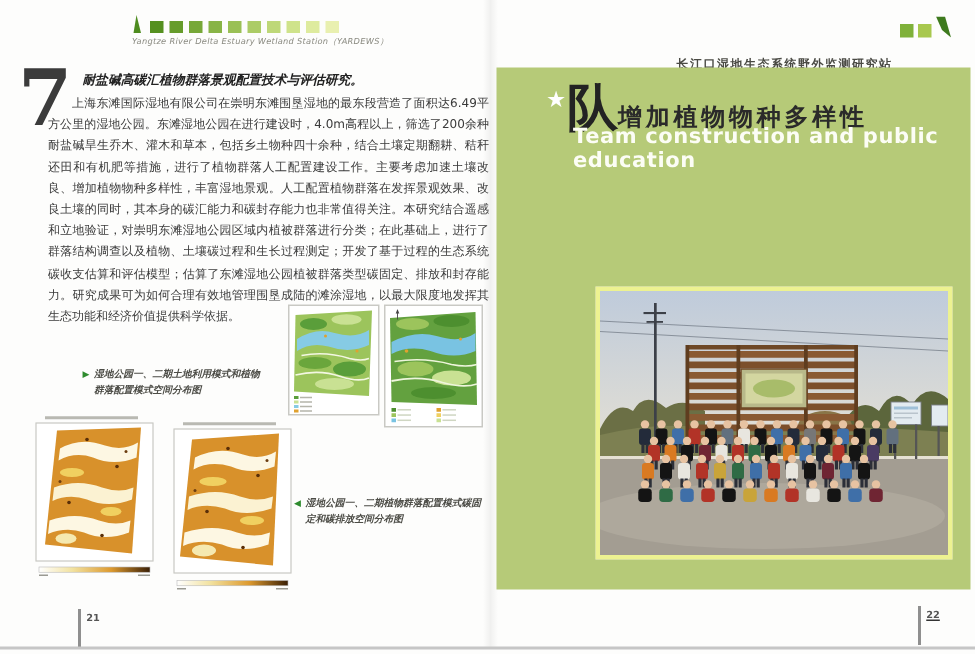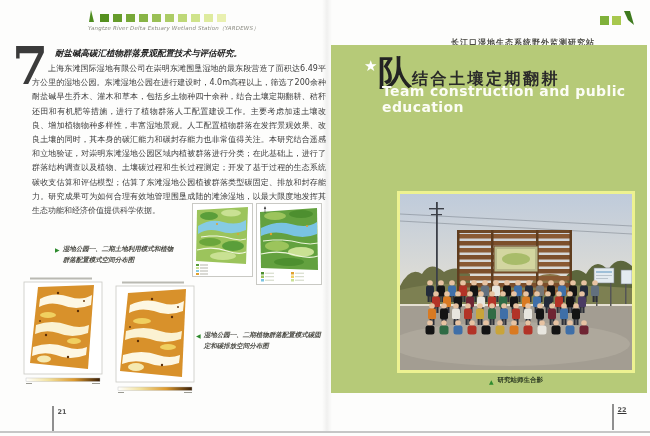--- a/index.html
+++ b/index.html
@@ -254,21 +254,21 @@
 
   <div class="abs pageno pn-left">
     <span class="bar"></span>
     <span class="num">21</span>
   </div>
 
   <section class="abs green-panel">
     <div class="rp-title">
       <span class="star">★</span>
       <span class="title-lead">队</span>
-      <span class="title-rest">结合土壤定期翻耕</span>
+      <span class="title-rest">增加植物物种多样性</span>
     </div>
     <div class="rp-sub">Team construction and public education</div>
 
     <figure class="photo-frame">
       <svg viewBox="0 0 232 176" preserveAspectRatio="none">
         <defs>
           <linearGradient id="sky" x1="0" y1="0" x2="0" y2="1">
             <stop offset="0" stop-color="#bfcbdb"></stop>
               <stop offset="1" stop-color="#e8e2d3"></stop>
           </linearGradient>
@@ -385,24 +385,20 @@
           <use href="#pc" x="96" y="126" fill="#c9a43a"></use>
         <use href="#pc" x="110" y="126" fill="#d97a22"></use>
           <use href="#pc" x="124" y="126" fill="#b23327"></use>
         <use href="#pc" x="138" y="126" fill="#e8e6df"></use>
           <use href="#pc" x="152" y="126" fill="#141414"></use>
         <use href="#pc" x="166" y="126" fill="#3f6fa8"></use>
           <use href="#pc" x="180" y="126" fill="#6f2533"></use>
       </svg>
     </figure>
 
-    <div class="photo-cap">
-      <span class="cap-marker">▲</span>
-      <span>研究站师生合影</span>
-    </div>
   </section>
 
   <div class="abs pageno pn-right">
     <span class="bar"></span>
     <span class="num">22</span>
   </div>
 
   <div class="abs gutter"></div>
   <div class="abs bottom-rule"></div>
 </div>

